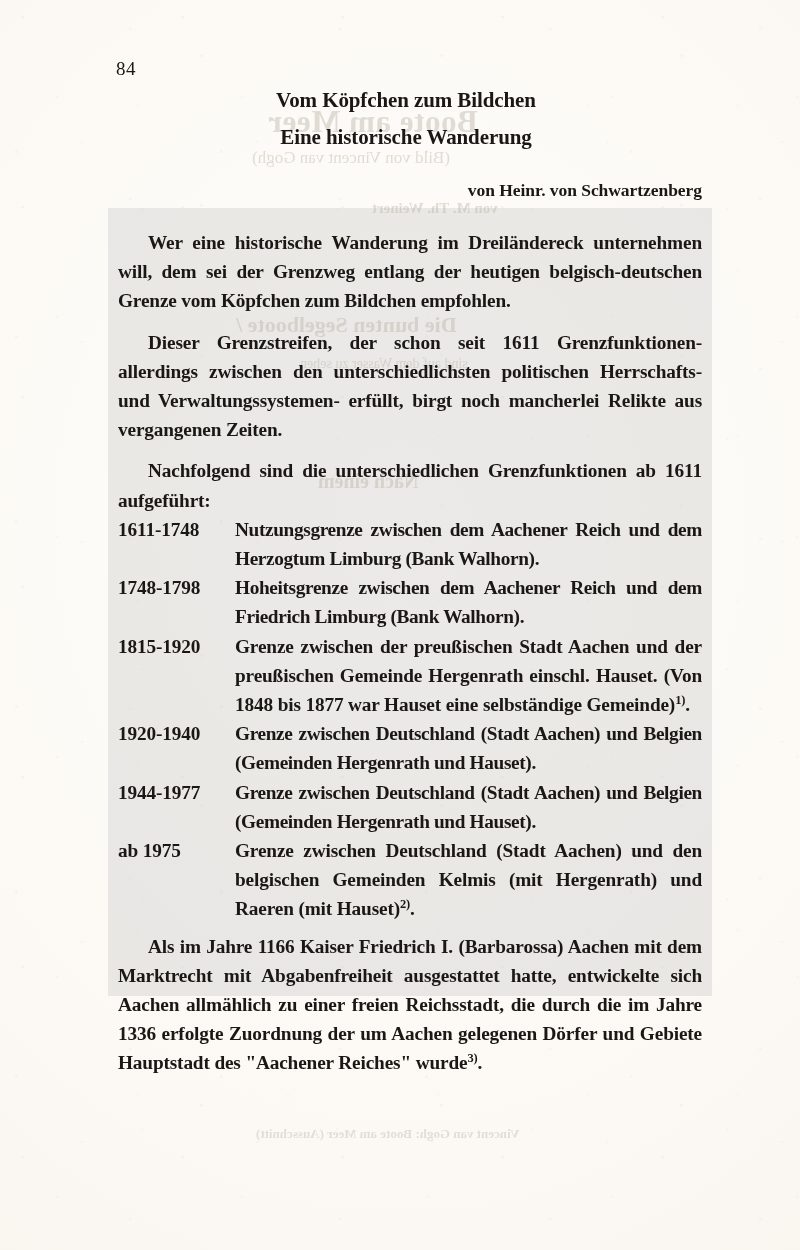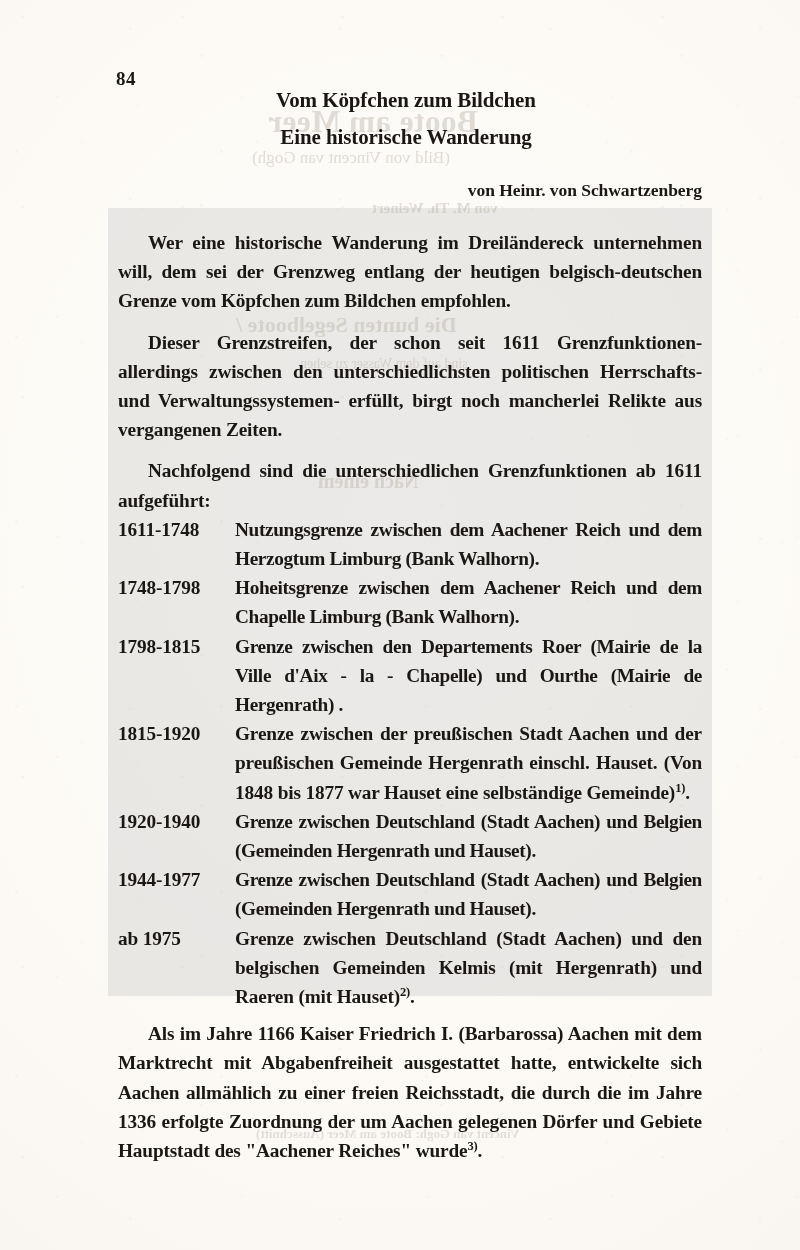--- a/index.html
+++ b/index.html
@@ -74,23 +74,23 @@
 
   
   #content {
     position: absolute;
     inset: 0;
   }
 
   #folio {
     position: absolute;
     left: 116px;
-    top: 68px;
+    top: 58px;
     font-size: 19px;
-    font-weight: bold;
+    font-weight: normal;
     letter-spacing: .5px;
   }
 
   #headline {
     position: absolute;
     left: 118px;
     top: 82px;
     width: 584px;
   }
   #headline .line {
@@ -206,25 +206,21 @@
       <p class="para indent">Nachfolgend sind die unterschiedlichen Grenzfunktionen ab 1611 aufgeführt:</p>
     </div>
 
     <div id="period-list">
         <div class="period-row">
           <div class="period-years">1611-1748</div>
           <div class="period-desc tight"><span>Nutzungsgrenze zwischen dem Aachener Reich und dem Herzogtum Limburg (Bank Walhorn).</span></div>
         </div>
         <div class="period-row">
           <div class="period-years">1748-1798</div>
-          <div class="period-desc tight"><span>Hoheitsgrenze zwischen dem Aachener Reich und dem Chapelle Limburg (Bank Walhorn).</span></div>
-        </div>
-        <div class="period-row">
-          <div class="period-years">1798-1815</div>
-          <div class="period-desc tight"><span>Grenze zwischen den Departements Roer (Mairie de la Ville d'Aix - la - Chapelle) und Ourthe (Mairie de Hergenrath) .</span></div>
+          <div class="period-desc tight"><span>Hoheitsgrenze zwischen dem Aachener Reich und dem Friedrich Limburg (Bank Walhorn).</span></div>
         </div>
         <div class="period-row">
           <div class="period-years">1815-1920</div>
           <div class="period-desc"><span>Grenze zwischen der preußischen Stadt Aachen und der preußischen Gemeinde Hergenrath einschl. Hauset. (Von 1848 bis 1877 war Hauset eine selb­ständige Gemeinde)</span><sup class="fn">1)</sup><span>.</span></div>
         </div>
         <div class="period-row">
           <div class="period-years">1920-1940</div>
           <div class="period-desc tight"><span>Grenze zwischen Deutschland (Stadt Aachen) und Belgien (Gemeinden Hergenrath und Hauset).</span></div>
         </div>
         <div class="period-row">

